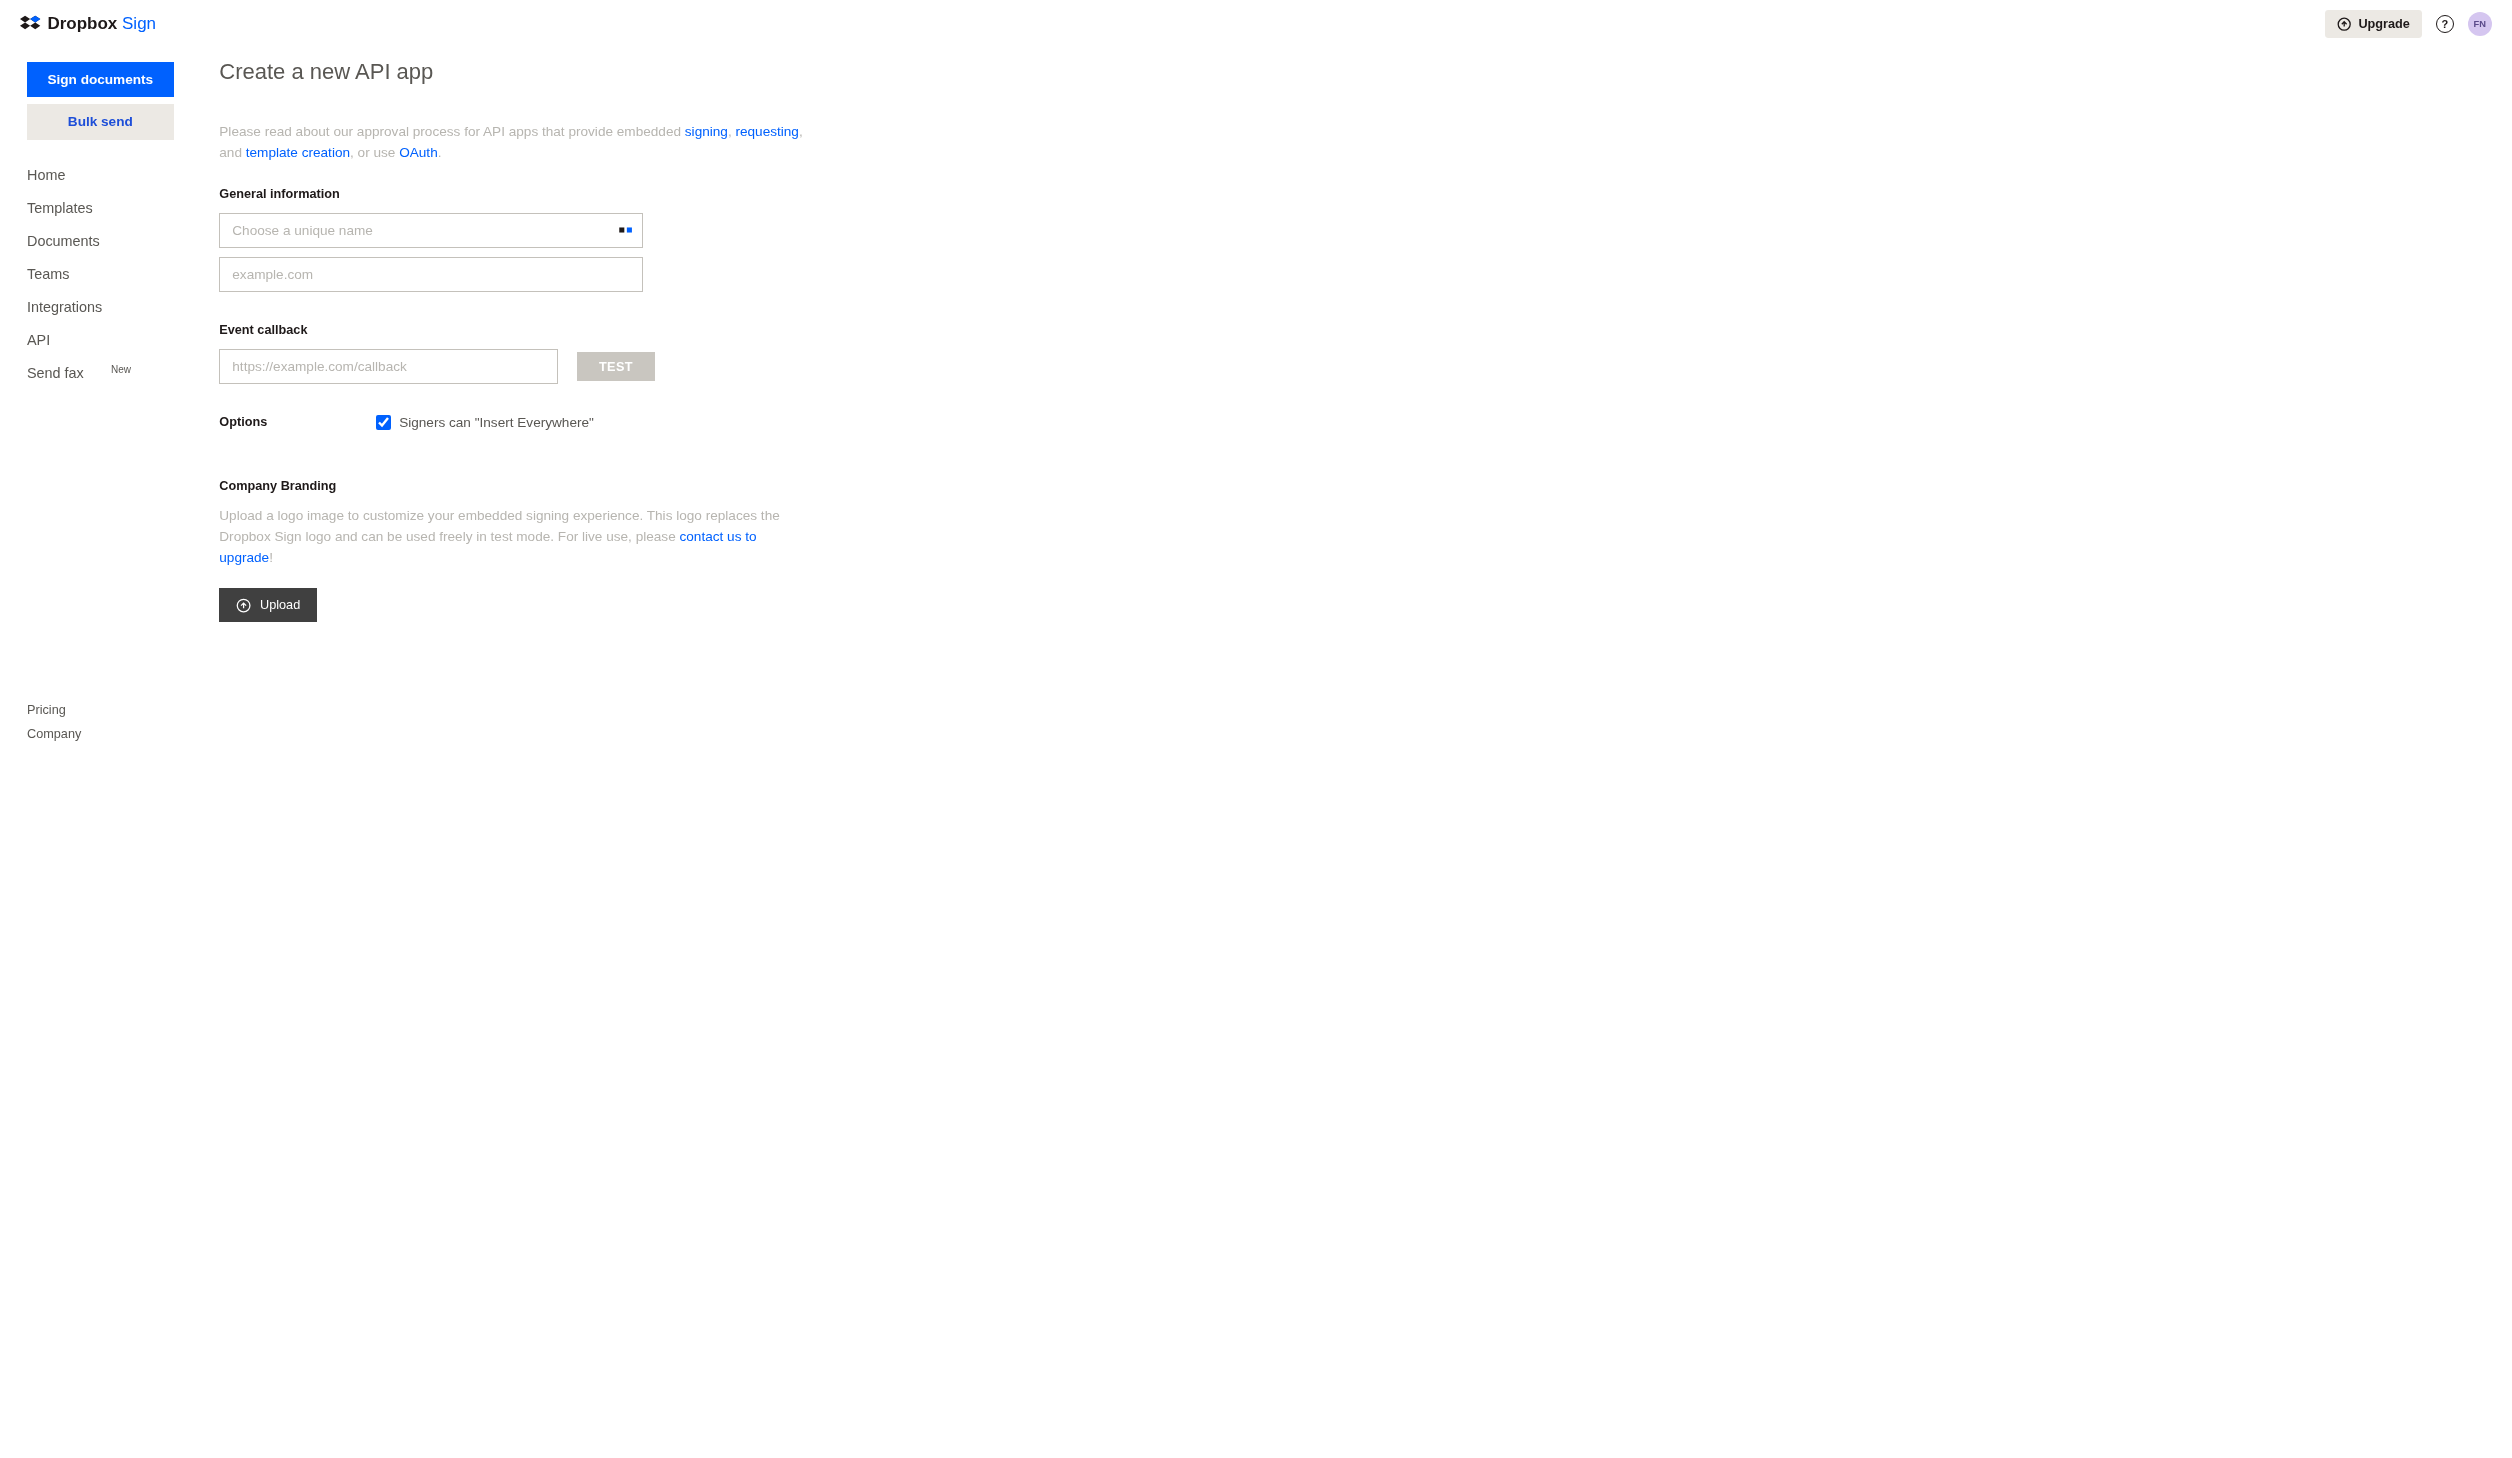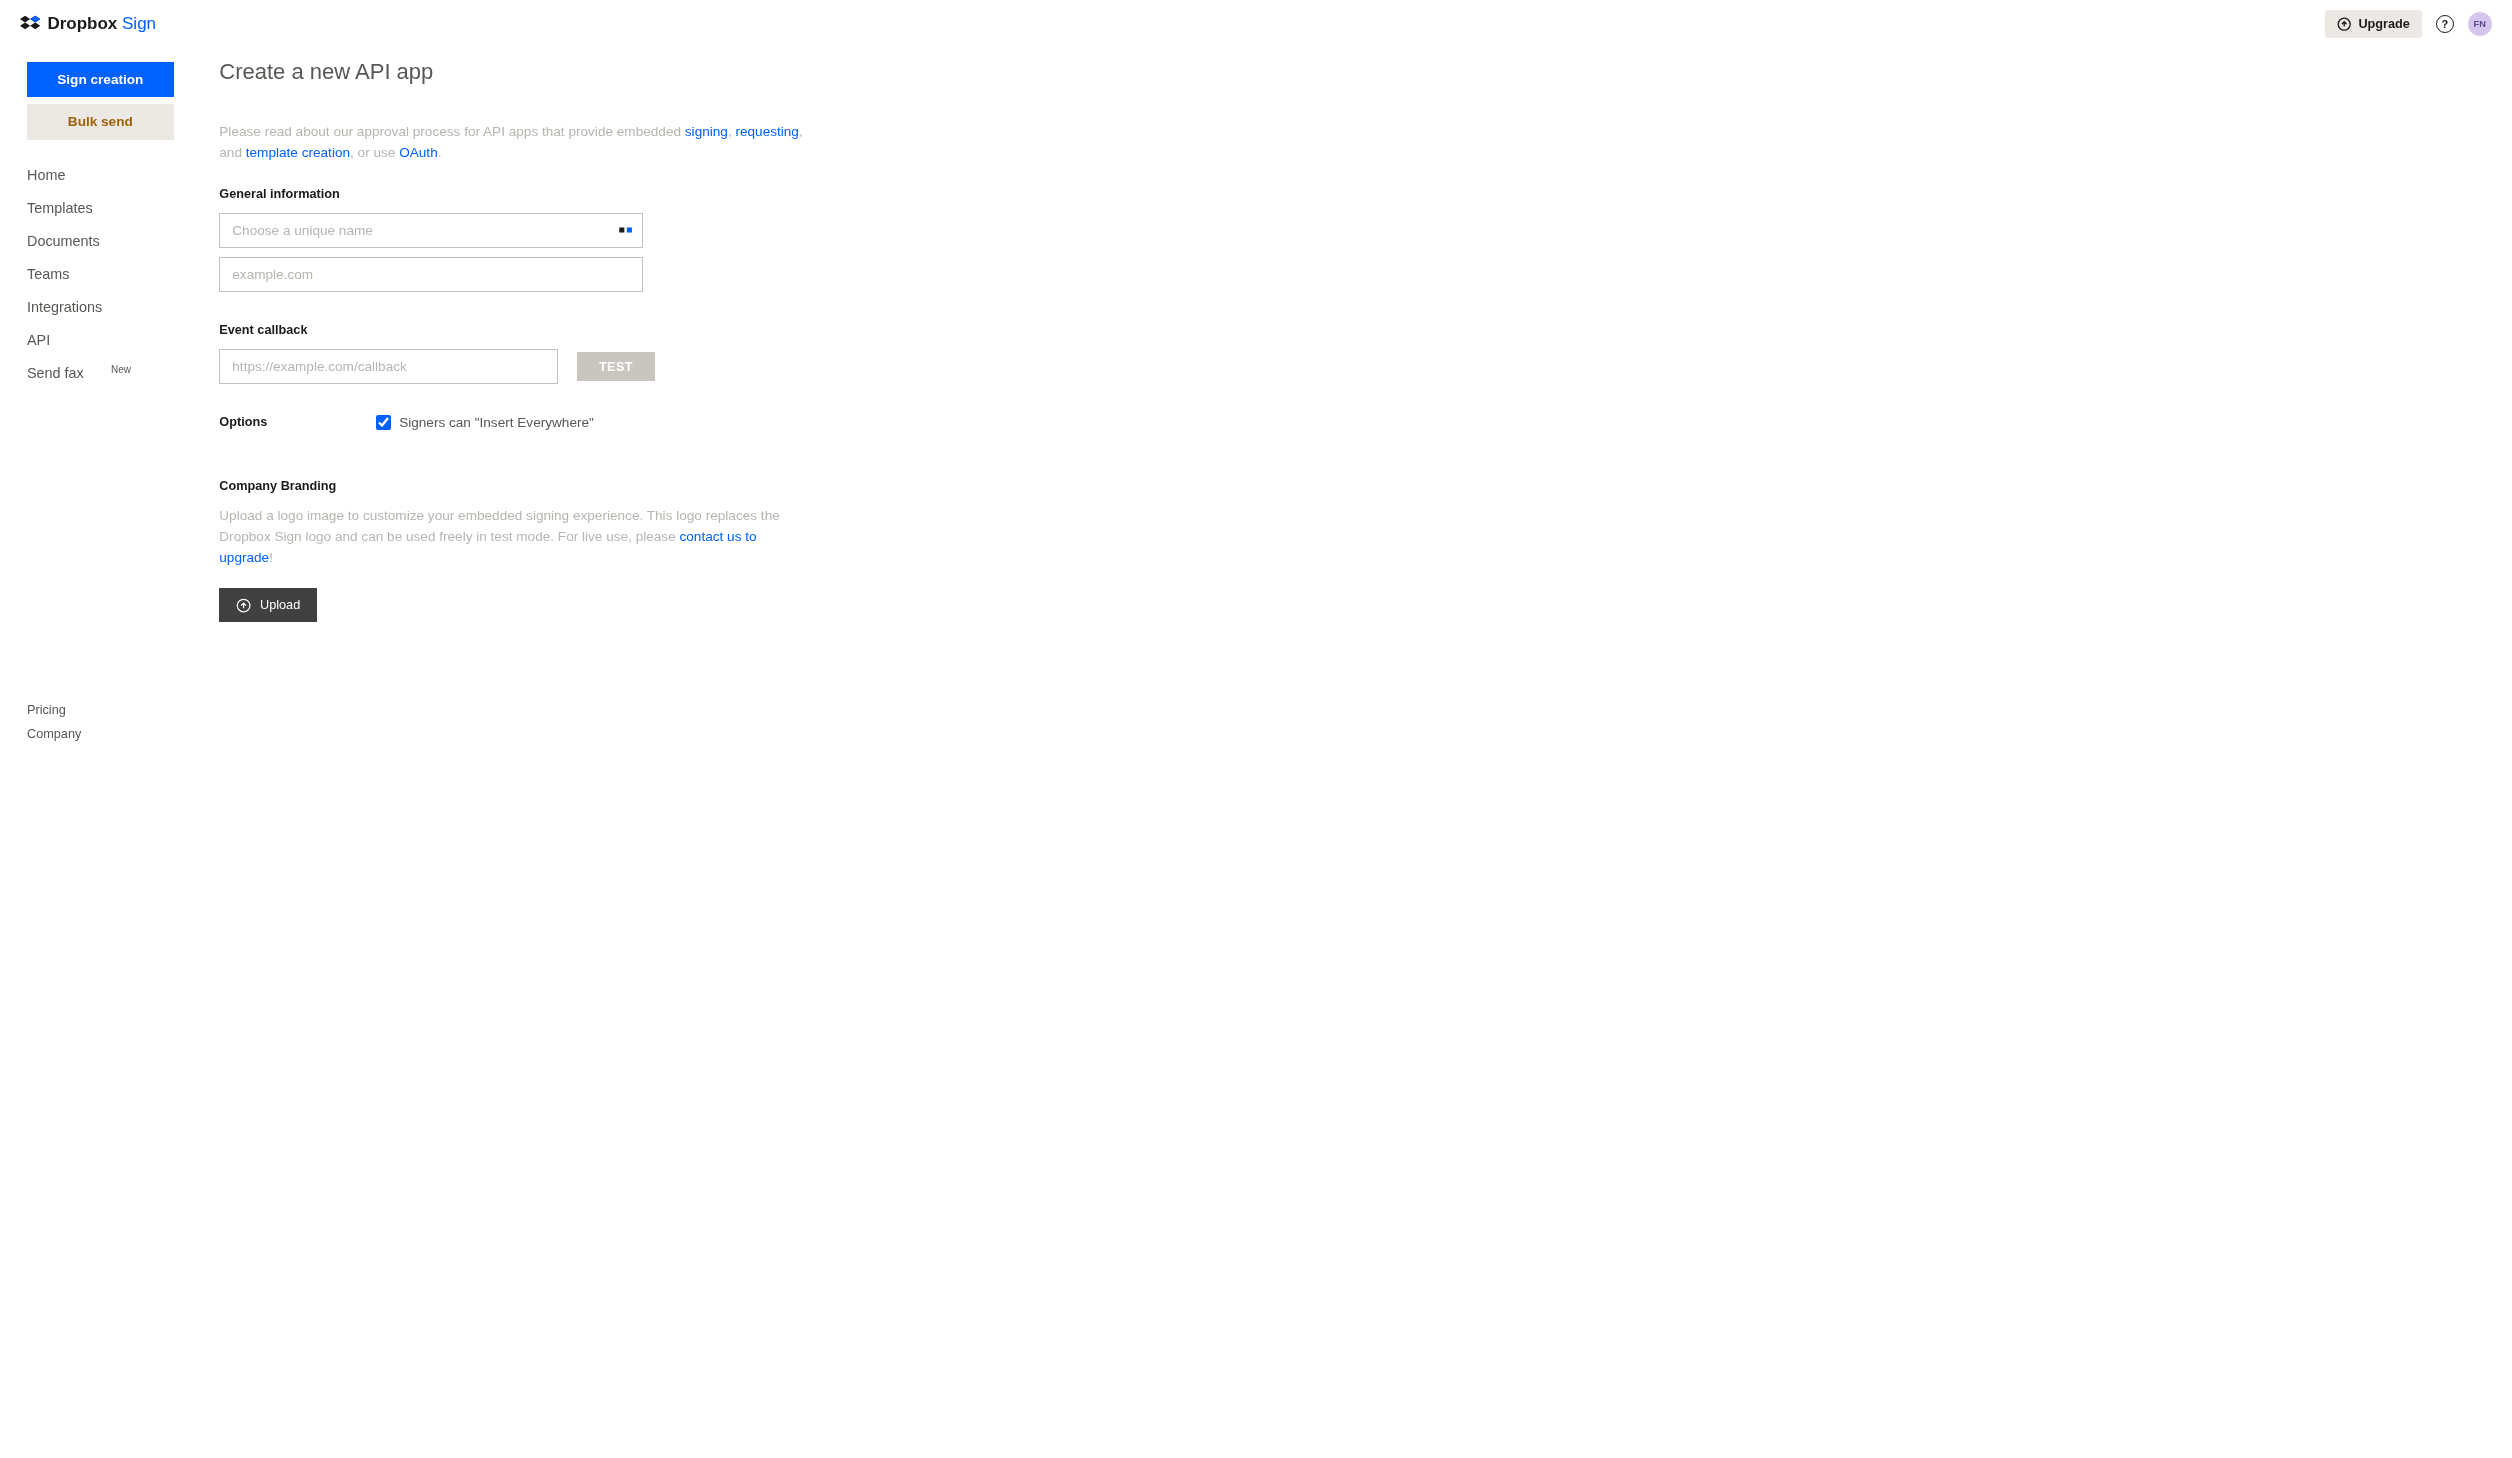--- a/index.html
+++ b/index.html
@@ -12,21 +12,21 @@
 .logo-sign { color: #0061fe; font-weight: 400; }
 .header-right { display: flex; align-items: center; gap: 13.6px; }
 .upgrade-btn { display: flex; align-items: center; gap: 6.8px; background: #ece9e4; border: none; padding: 6.8px 12px; border-radius: 3.4px; font-size: 12.7px; font-weight: 600; cursor: pointer; color: #1e1919; }
 .help-icon { width: 18.6px; height: 18.6px; border: 1.7px solid #1e1919; border-radius: 50%; display: flex; align-items: center; justify-content: center; font-size: 11px; font-weight: 700; cursor: pointer; }
 .avatar { width: 24px; height: 24px; border-radius: 50%; background: #d5c6f0; color: #5b4a8a; display: flex; align-items: center; justify-content: center; font-size: 9.3px; font-weight: 600; cursor: pointer; }
 
 .layout { display: flex; }
 .sidebar { width: 199px; padding: 13.6px 0 0 27px; display: flex; flex-direction: column; }
 .sidebar-buttons { display: flex; flex-direction: column; gap: 6.8px; margin-bottom: 27px; padding-right: 25.4px; }
 .btn-primary { background: #0061fe; color: #fff; border: none; padding: 10.2px 13.6px; font-size: 13.6px; font-weight: 600; cursor: pointer; width: 100%; }
-.btn-secondary { background: #ece9e4; color: #a16207; border: none; padding: 10.2px 13.6px; font-size: 13.6px; font-weight: 600; cursor: pointer; width: 100%; }
+.btn-secondary { background: #ece9e4; color: #1d4ed8; border: none; padding: 10.2px 13.6px; font-size: 13.6px; font-weight: 600; cursor: pointer; width: 100%; }
 .nav { display: flex; flex-direction: column; gap: 17px; }
 .nav-item { color: #595753; font-size: 14.4px; cursor: pointer; display: flex; align-items: center; gap: 5.1px; }
 .nav-badge { font-size: 10px; color: #595753; position: relative; top: -3.4px; margin-left: 22px; }
 .footer-nav { margin-top: 322px; display: flex; flex-direction: column; gap: 10.2px; }
 .footer-nav .nav-item { font-size: 12.7px; }
 
 .main { padding: 10.2px 20.3px 34px 20.3px; max-width: 830px; flex: 1; }
 .page-title { font-size: 22px; font-weight: 500; color: #595753; margin-bottom: 36px; }
 .notice { background: #fdf4d7; border: 0.8px solid #f3e5b0; padding: 10.2px 20.3px; text-align: center; color: #9a9690; font-size: 12px; margin-bottom: 20.3px; max-width: 593px; line-height: 1.5; }
 .notice a { color: #0061fe; }
@@ -73,21 +73,21 @@
       <span>Upgrade</span>
     </button>
     <div class="help-icon">?</div>
     <div class="avatar">FN</div>
   </div>
 </div>
 
 <div class="layout">
   <aside class="sidebar">
     <div class="sidebar-buttons">
-      <button class="btn-primary">Sign creation</button>
+      <button class="btn-primary">Sign documents</button>
       <button class="btn-secondary">Bulk send</button>
     </div>
     <nav class="nav">
       <a class="nav-item">Home</a>
       <a class="nav-item">Templates</a>
       <a class="nav-item">Documents</a>
       <a class="nav-item">Teams</a>
       <a class="nav-item">Integrations</a>
       <a class="nav-item">API</a>
       <a class="nav-item">

